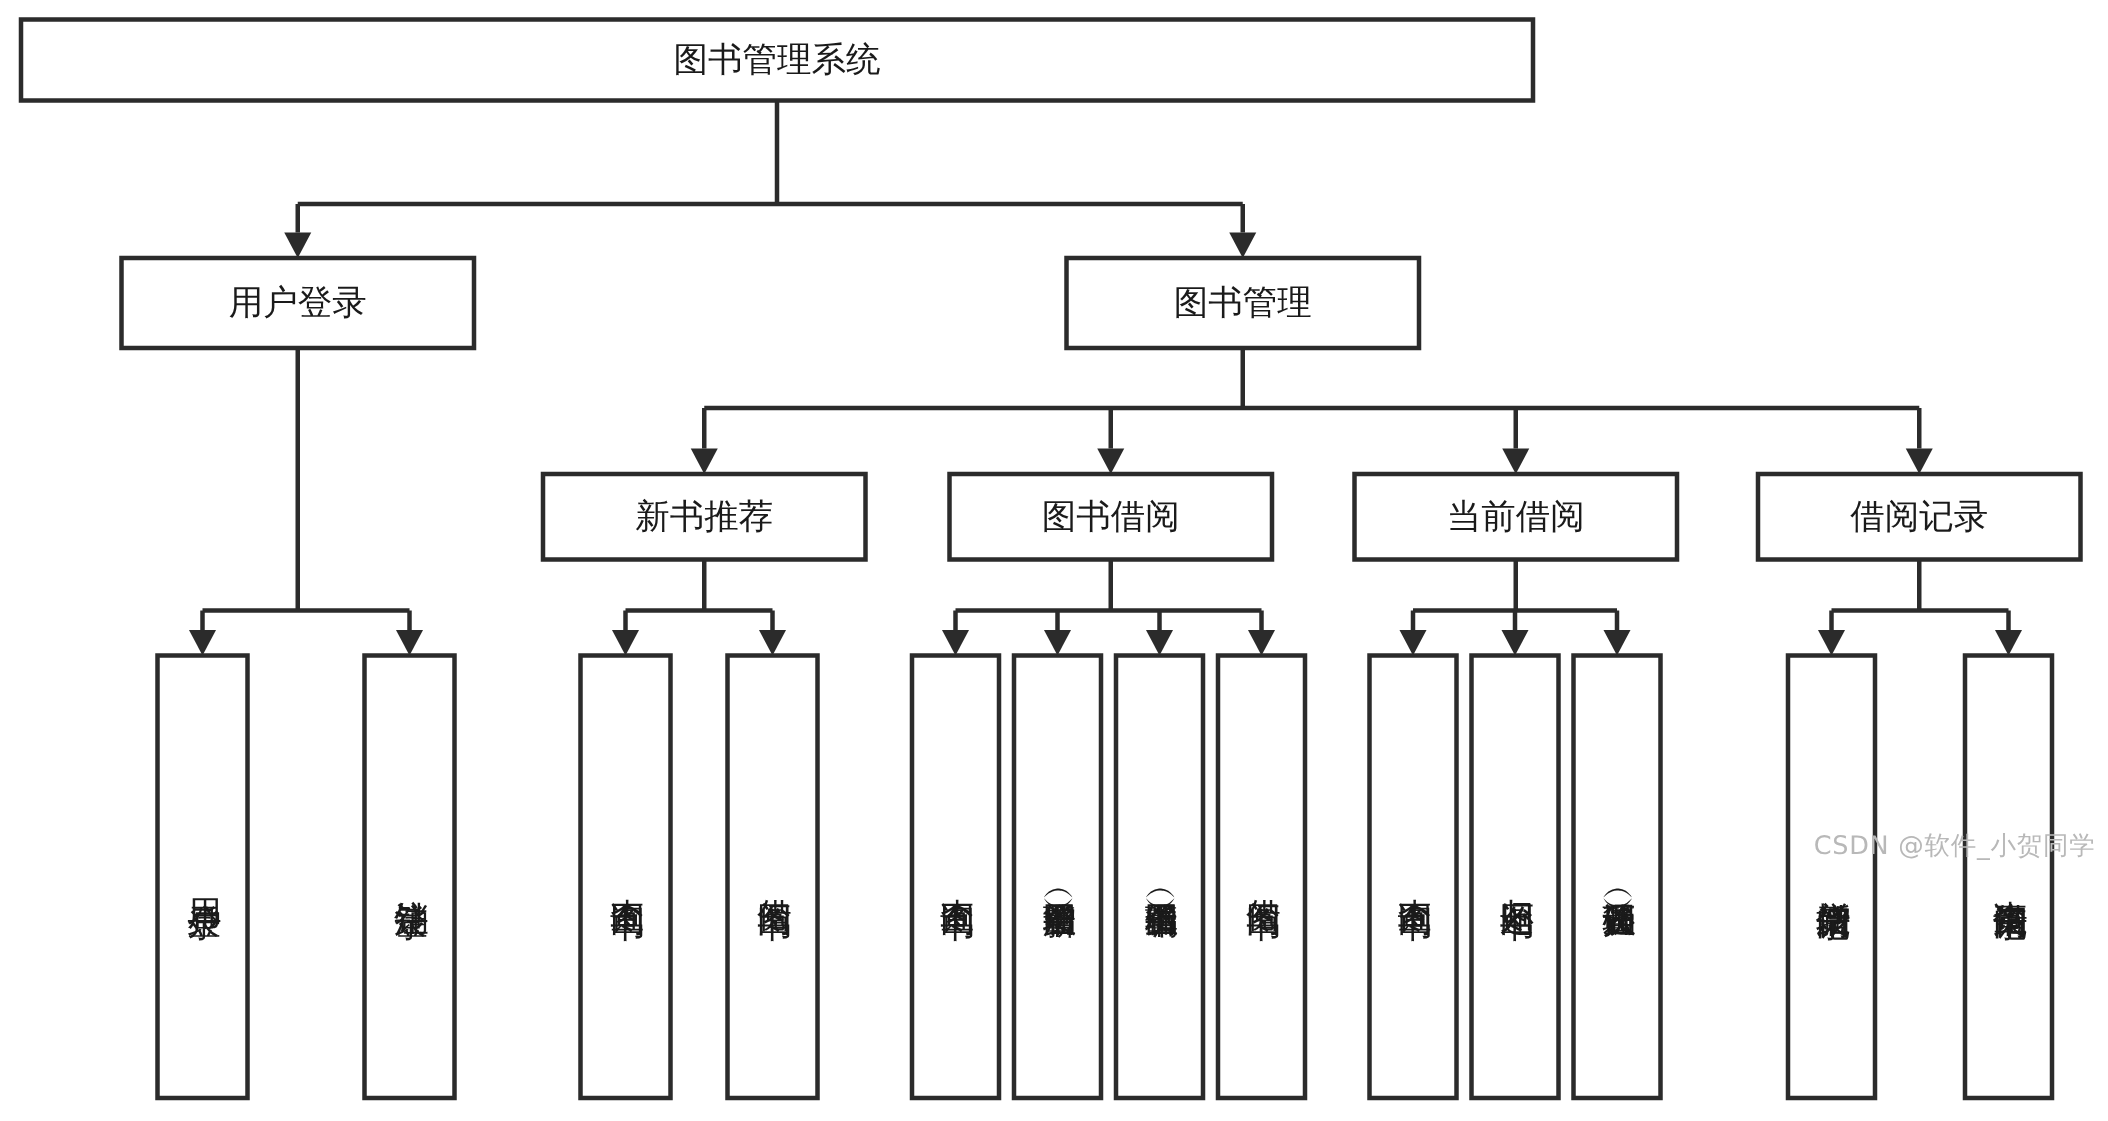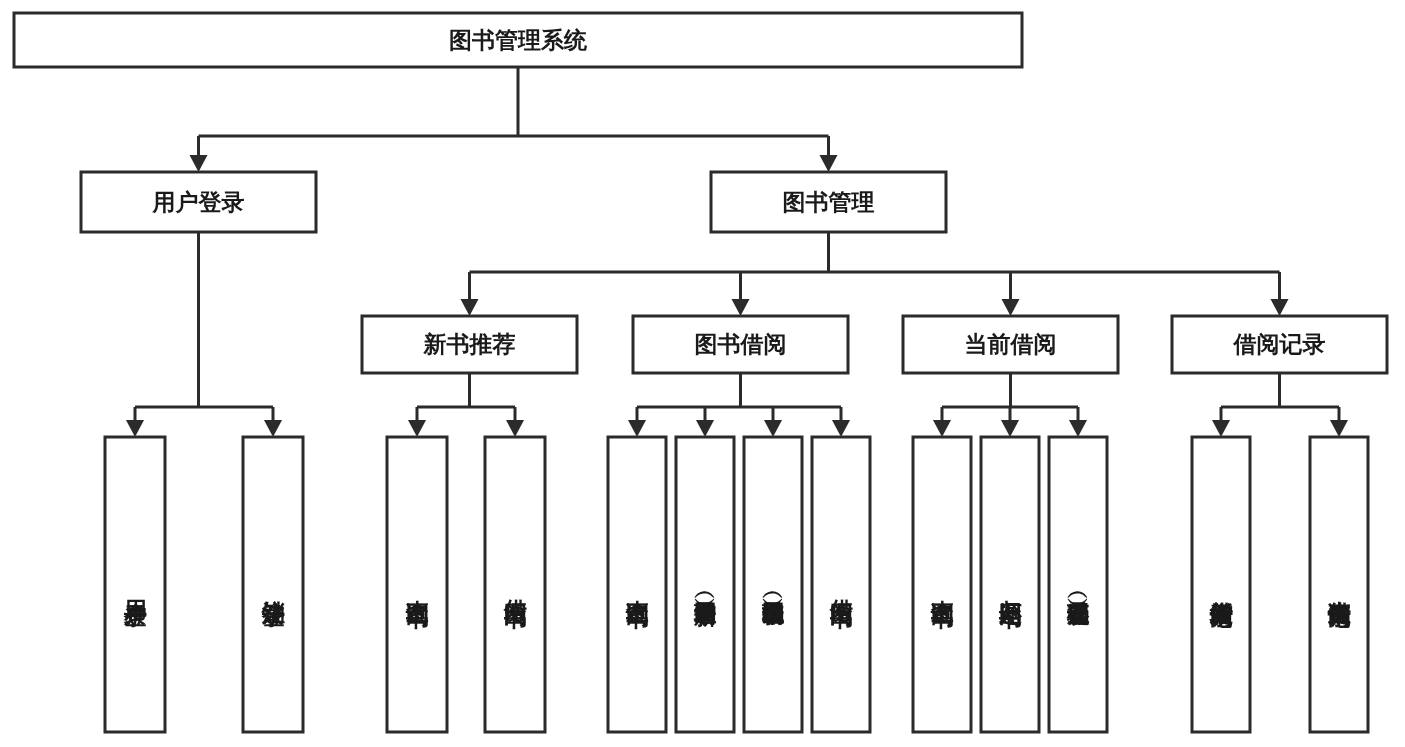--- a/index.html
+++ b/index.html
@@ -11,21 +11,20 @@
     width: 1405px;
     height: 747px;
     font-family: "DejaVu Sans", "Liberation Sans", sans-serif;
     overflow: hidden;
   }
   #diagram-root {
     position: relative;
     width: 1405px;
     height: 581px;
     background: #ffffff;
-    font-weight: bold;
   }
   svg#tree-svg {
     position: absolute;
     top: 0; left: 0;
     width: 1405px;
     height: 747px;
     display: block;
   }
   .node-box {
     fill: #ffffff;
@@ -206,13 +205,14 @@
         <span class="leaf-label" style="font-size: 22px; letter-spacing: 0px;">确认归还（管理员）</span>
       </div>
       <div class="leaf-label-wrap" style="left: 1192px; top: 437px; width: 58px; height: 295px;">
         <span class="leaf-label" style="font-size: 23px; letter-spacing: 1px;">新增借阅记录</span>
       </div>
       <div class="leaf-label-wrap" style="left: 1310px; top: 437px; width: 58px; height: 295px;">
         <span class="leaf-label" style="font-size: 23px; letter-spacing: 1px;">查询借阅记录</span>
       </div>
     </div>
 
+  <div class="watermark">CSDN @软件_小贺同学</div>
 </div>
 
 </body></html>

